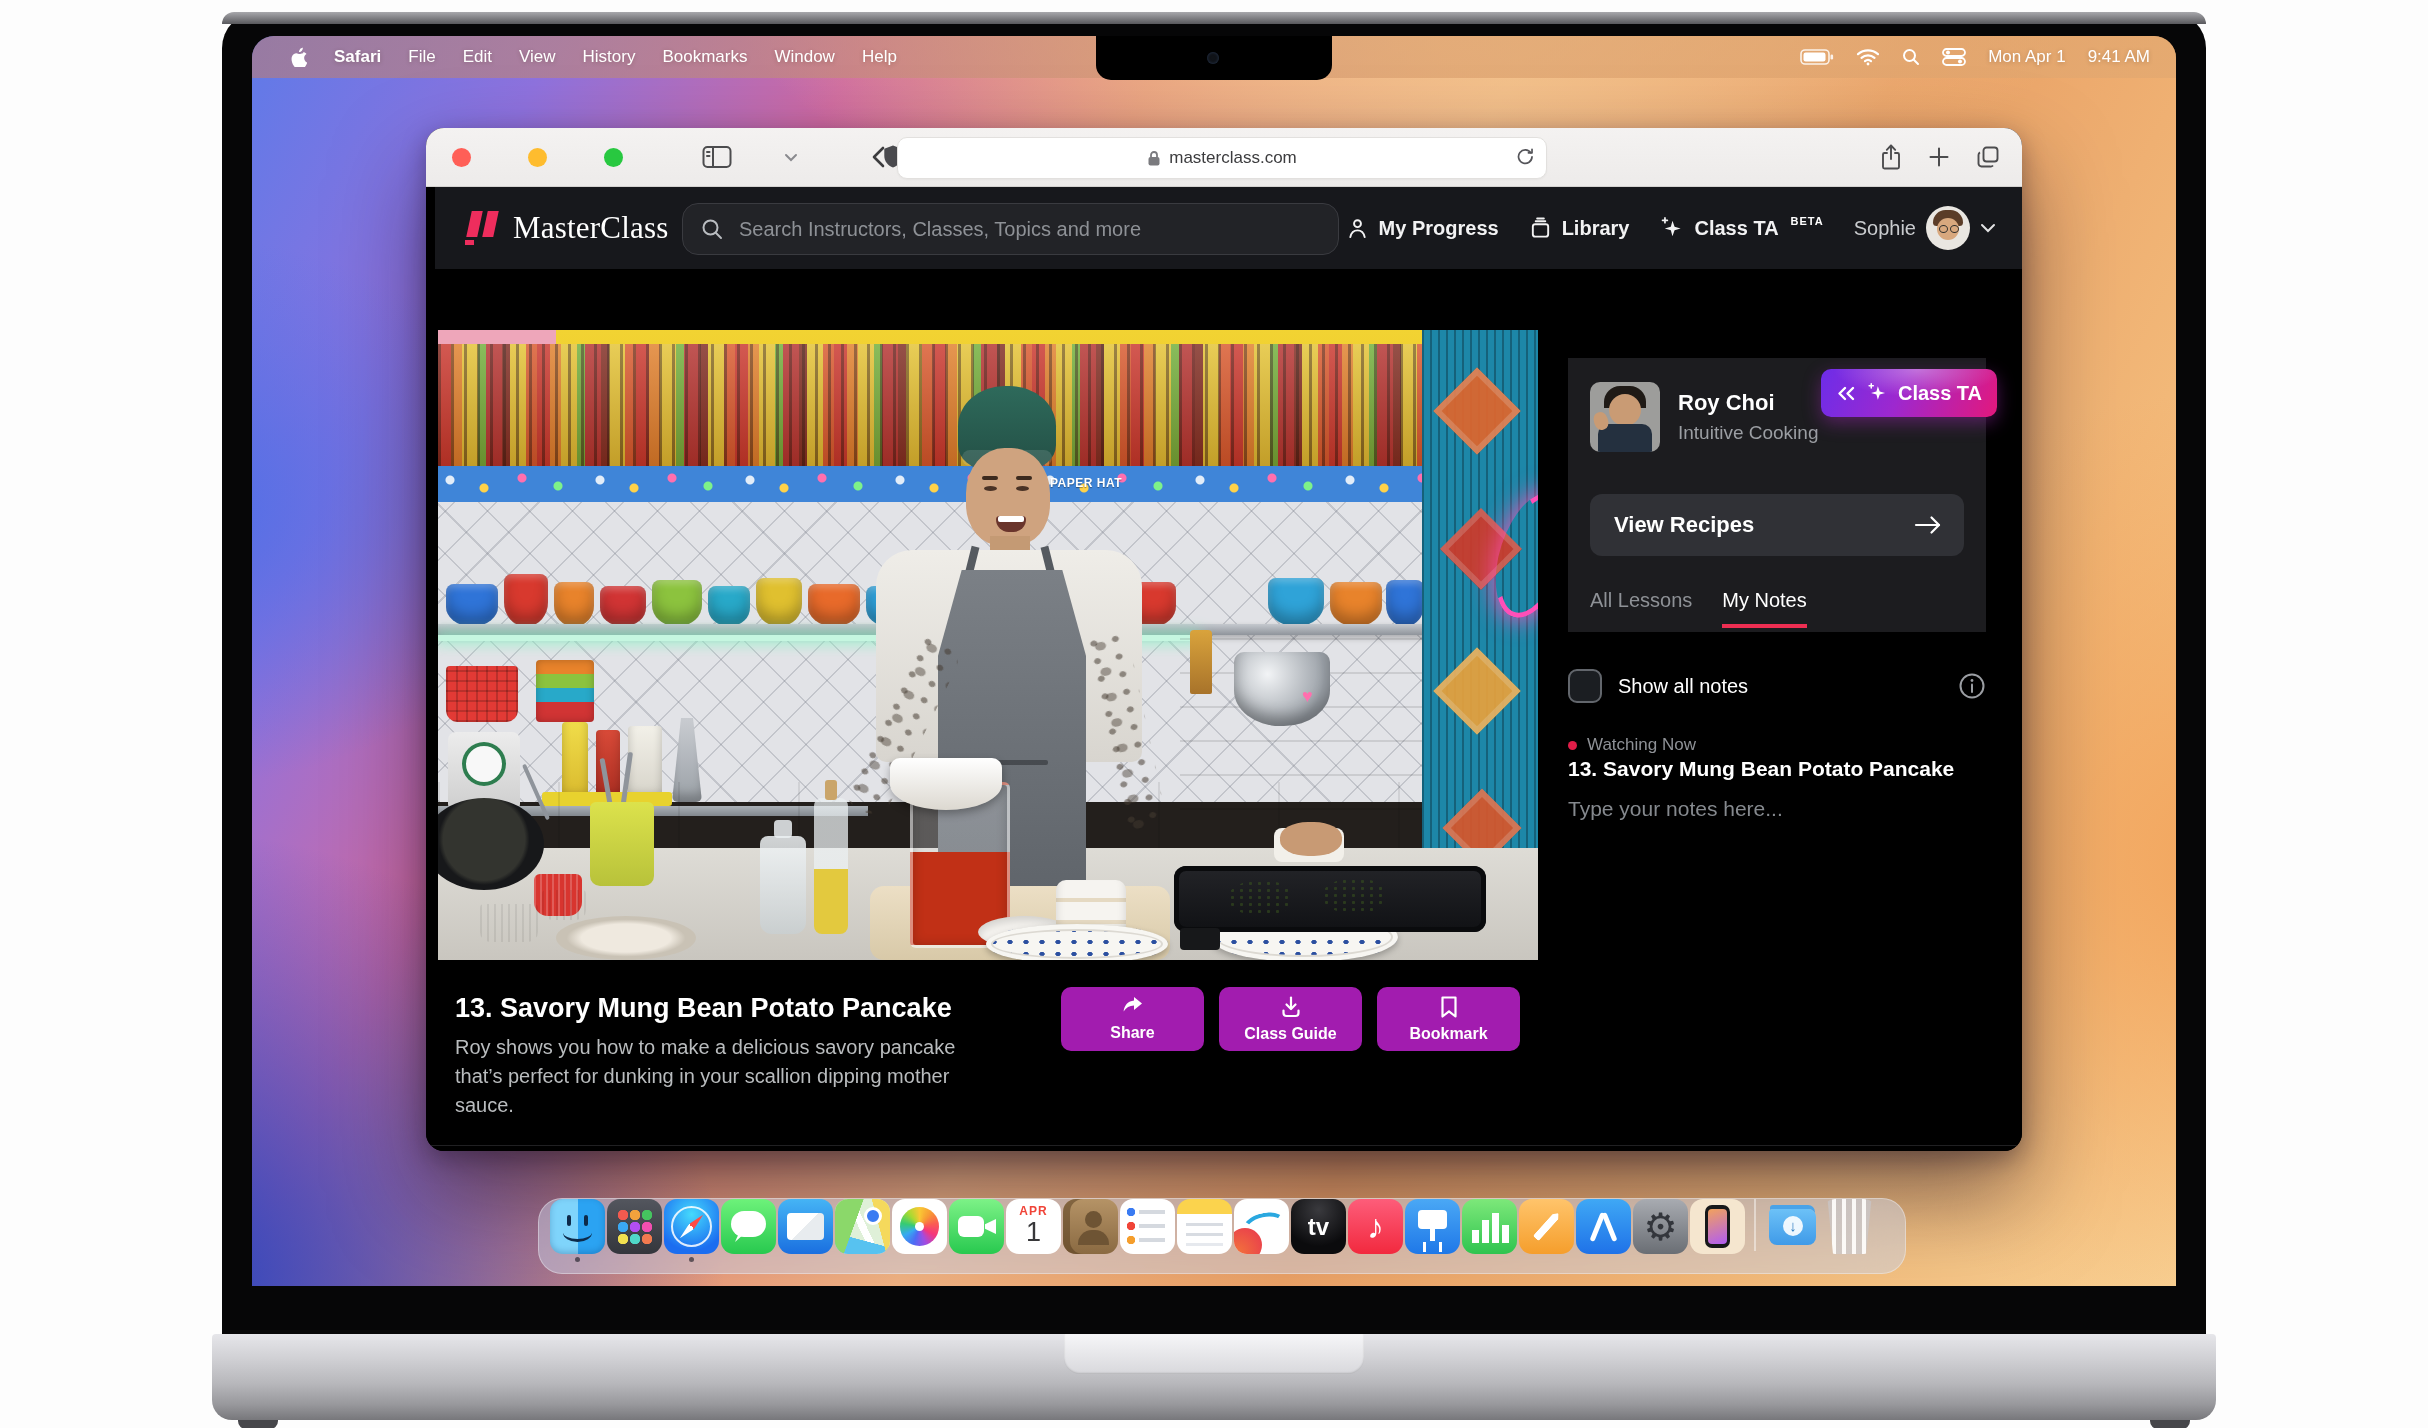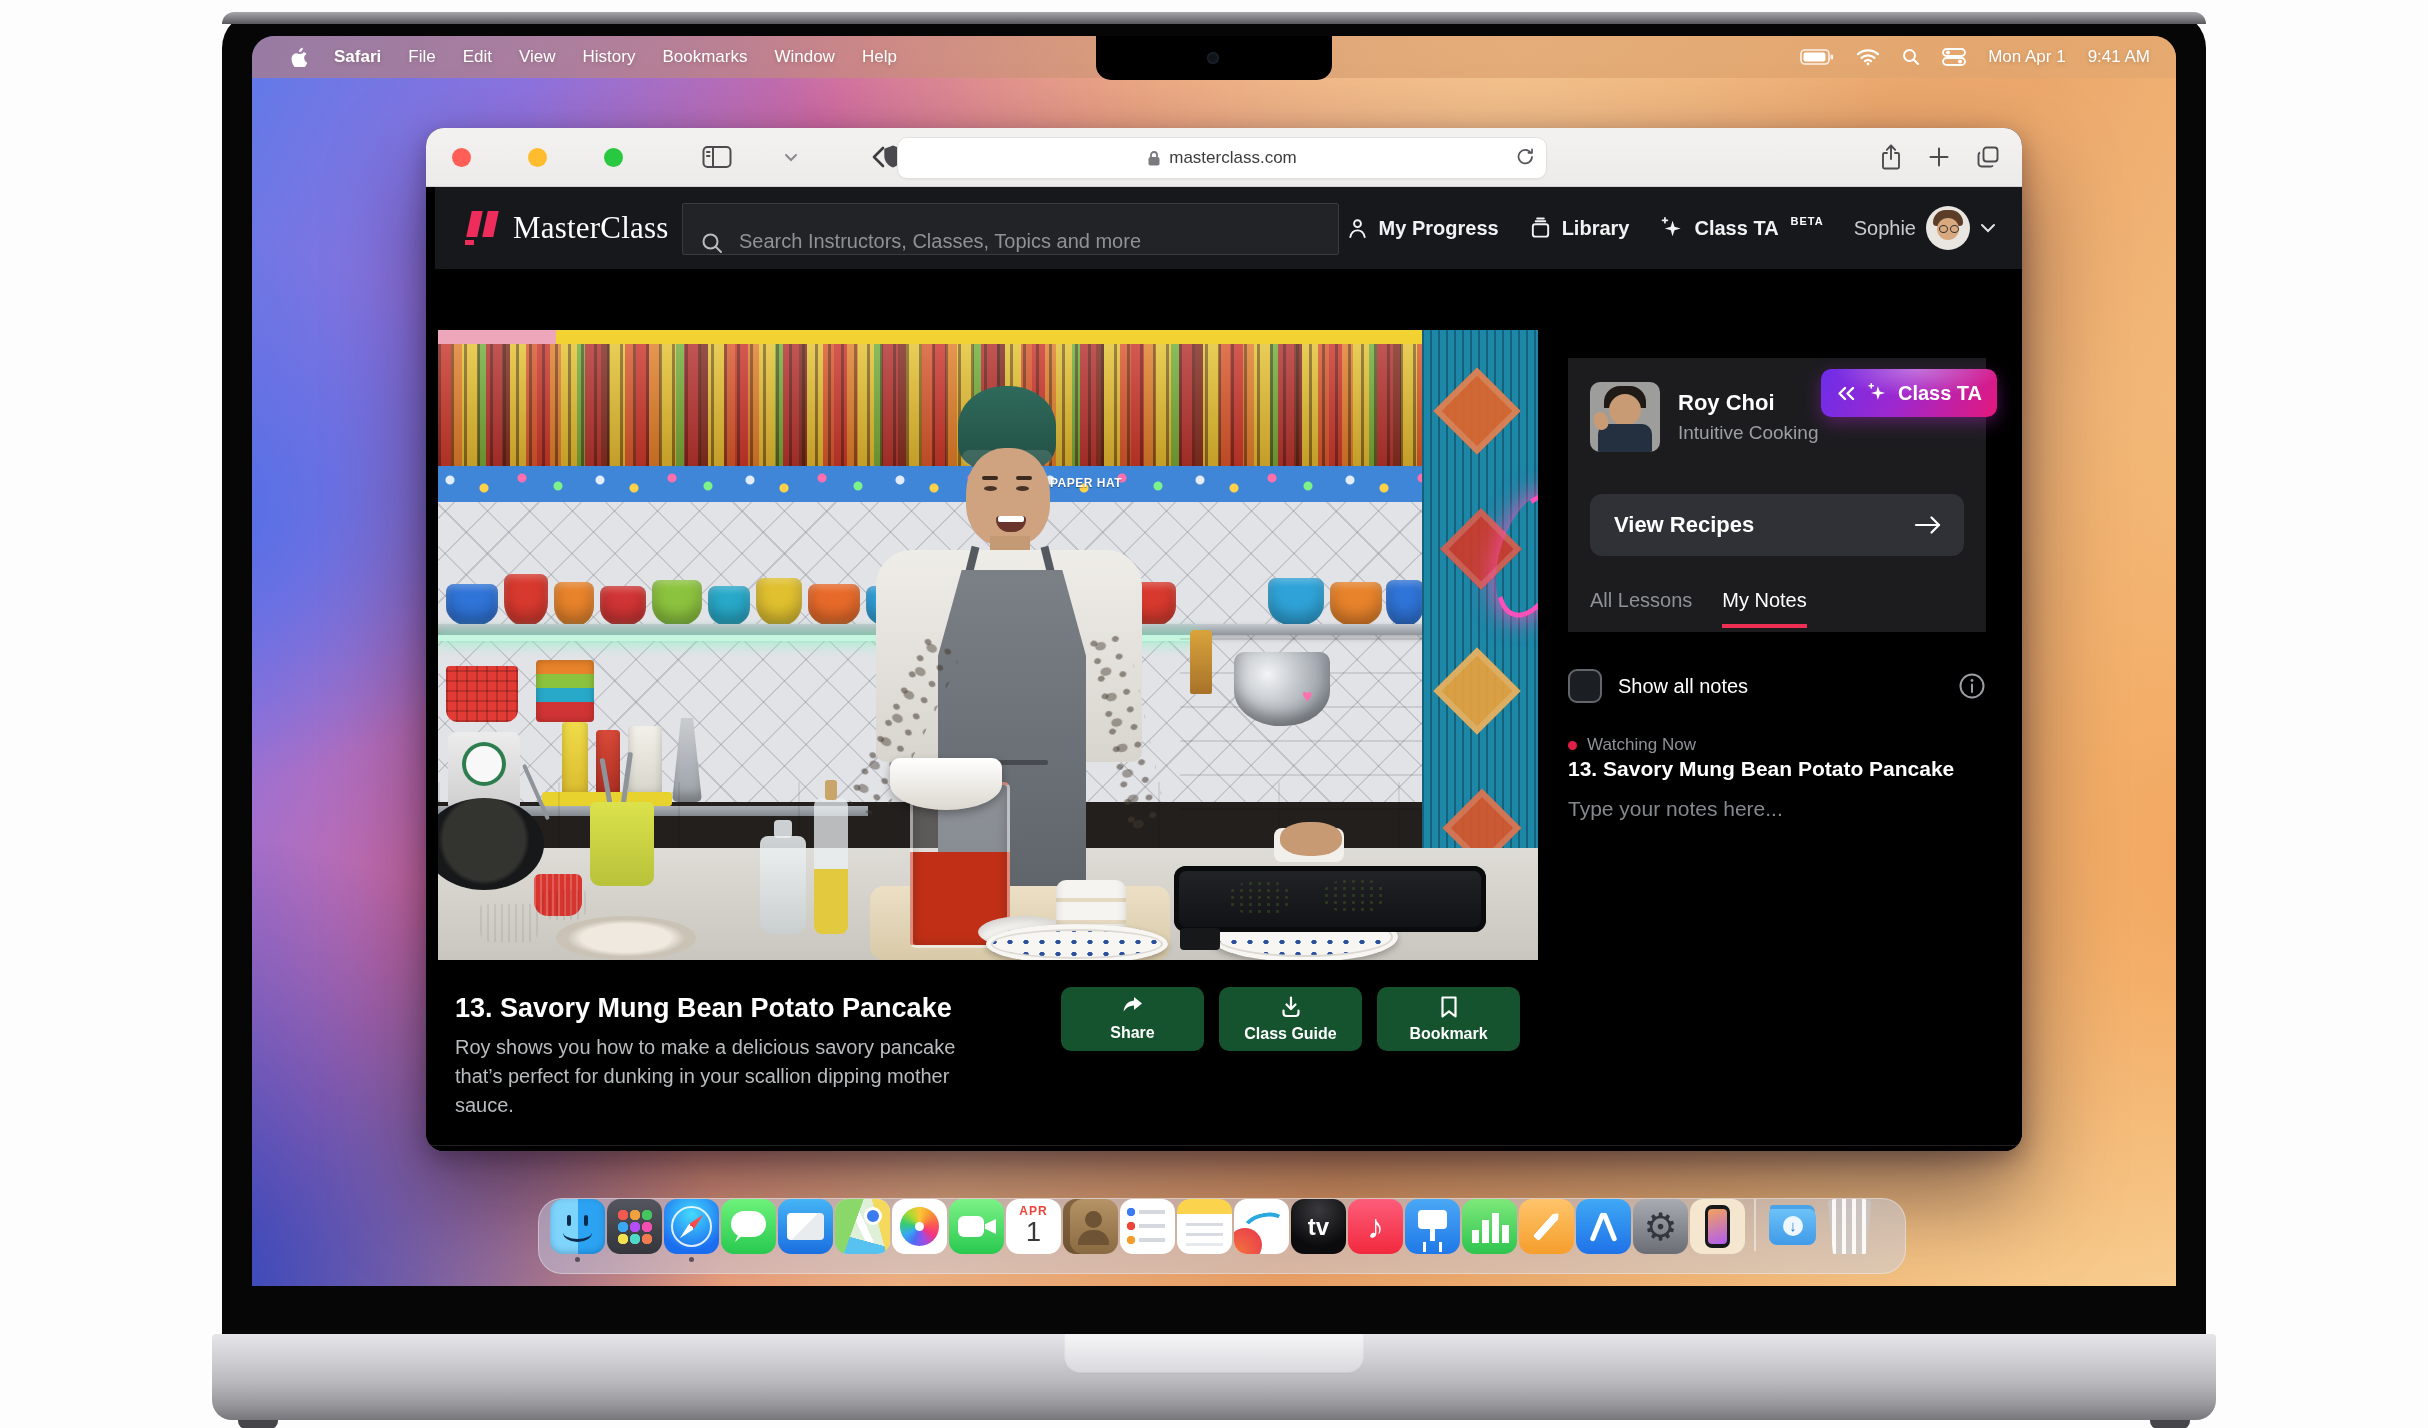--- a/index.html
+++ b/index.html
@@ -51,22 +51,22 @@
 
   
   .page{position:relative;height:964px;background:#000;}
   .siteheader{position:relative;height:82px;background:#17181c;display:flex;align-items:center;margin-left:9px;}
   .brandmark{position:relative;width:36px;height:34px;margin-left:30px;}
   .brandmark i{position:absolute;background:#ee2d5d;}
   .brandmark .s1{left:4px;top:0;width:11px;height:26px;transform:skewX(-12deg);}
   .brandmark .s2{left:20px;top:0;width:11px;height:26px;transform:skewX(-12deg);}
   .brandmark .s3{left:0;bottom:0;width:9px;height:5px;}
   .brandname{font-family:"Liberation Serif",serif;font-size:31px;color:#fff;margin-left:12px;letter-spacing:.2px;}
-  .searchbar{position:absolute;left:247px;top:16px;width:655px;height:50px;background:#222327;border:1px solid #3a3b40;border-radius:2px;
-    display:flex;align-items:flex-end;}
+  .searchbar{position:absolute;left:247px;top:16px;width:655px;height:50px;background:#222327;border:1px solid #3a3b40;border-radius:16px;
+    display:flex;align-items:center;}
   .searchbar svg{margin:0 14px 0 18px;}
   .searchbar input{background:transparent;border:none;outline:none;color:#cfd2d6;font-size:20px;width:540px;font-family:"Liberation Sans",sans-serif;}
   .searchbar input::placeholder{color:#8e9196;}
   .hnav{position:absolute;right:26px;top:0;height:82px;display:flex;align-items:center;gap:30px;}
   .hnav .navitem{display:flex;align-items:center;gap:10px;color:#f2f2f3;font-size:20px;font-weight:bold;cursor:pointer;}
   .hnav .beta{font-size:11px;font-weight:bold;letter-spacing:1px;color:#fff;margin-left:2px;transform:translateY(-7px);}
   .hnav .username{color:#c9cbce;font-weight:normal;}
   .avatar{width:44px;height:44px;border-radius:50%;background:#e9e6e1;position:relative;overflow:hidden;}
   .avatar .hair{position:absolute;left:7px;top:4px;width:30px;height:16px;border-radius:14px 14px 4px 4px;background:#5b3d28;}
   .avatar .face{position:absolute;left:11px;top:12px;width:22px;height:22px;border-radius:50%;background:#d8a87e;}
@@ -149,21 +149,21 @@
   .apron-pocket{left:540px;top:430px;width:70px;height:5px;background:rgba(35,38,42,.5);border-radius:2px;}
   .arm{position:absolute;background:linear-gradient(#c89a74,#b88a64);border-radius:22px;}
   .tattoo{background-image:radial-gradient(rgba(70,60,50,.55) 3px,transparent 4px),radial-gradient(rgba(70,60,50,.45) 5px,transparent 6px);background-size:22px 18px,34px 26px;}
   .hand{position:absolute;background:#c89a74;border-radius:45%;}
   .towel{left:836px;top:498px;width:70px;height:34px;background:#f2f0ea;border-radius:8px;}
 
   
   .lesson-title{position:absolute;left:29px;top:806px;color:#fff;font-size:27px;font-weight:bold;}
   .lesson-desc{position:absolute;left:29px;top:846px;width:552px;color:#b9bcbe;font-size:20px;line-height:1.45;}
   .actions{position:absolute;left:635px;top:800px;display:flex;gap:15px;}
-  .actbtn{width:143px;height:64px;background:#14532d;border-radius:10px;display:flex;flex-direction:column;align-items:center;justify-content:center;gap:6px;color:#fff;cursor:pointer;}
+  .actbtn{width:143px;height:64px;background:#a21caf;border-radius:10px;display:flex;flex-direction:column;align-items:center;justify-content:center;gap:6px;color:#fff;cursor:pointer;}
   .actbtn .lbl{font-size:16px;font-weight:bold;}
   .divider{position:absolute;left:0;top:958px;width:1596px;height:1px;background:#202022;}
 
   
   .ta-card{position:absolute;left:1142px;top:171px;width:418px;height:274px;background:#1c1c1f;}
   .inst-row{position:absolute;left:22px;top:24px;display:flex;gap:18px;}
   .inst-thumb{width:70px;height:70px;border-radius:10px;background:#9d9d9b;position:relative;overflow:hidden;}
   .inst-thumb .ihair{position:absolute;left:14px;top:4px;width:42px;height:22px;border-radius:16px 16px 0 0;background:#1f1a16;}
   .inst-thumb .iface{position:absolute;left:19px;top:12px;width:32px;height:32px;border-radius:50%;background:#c99b74;}
   .inst-thumb .ibody{position:absolute;left:8px;top:42px;width:54px;height:28px;border-radius:10px 10px 0 0;background:#24303f;}

